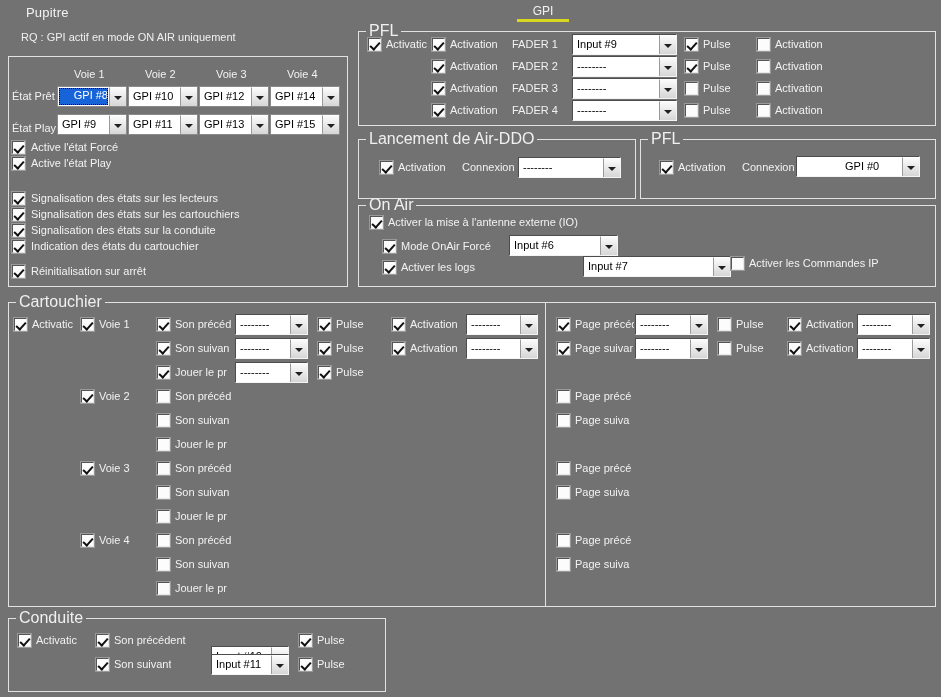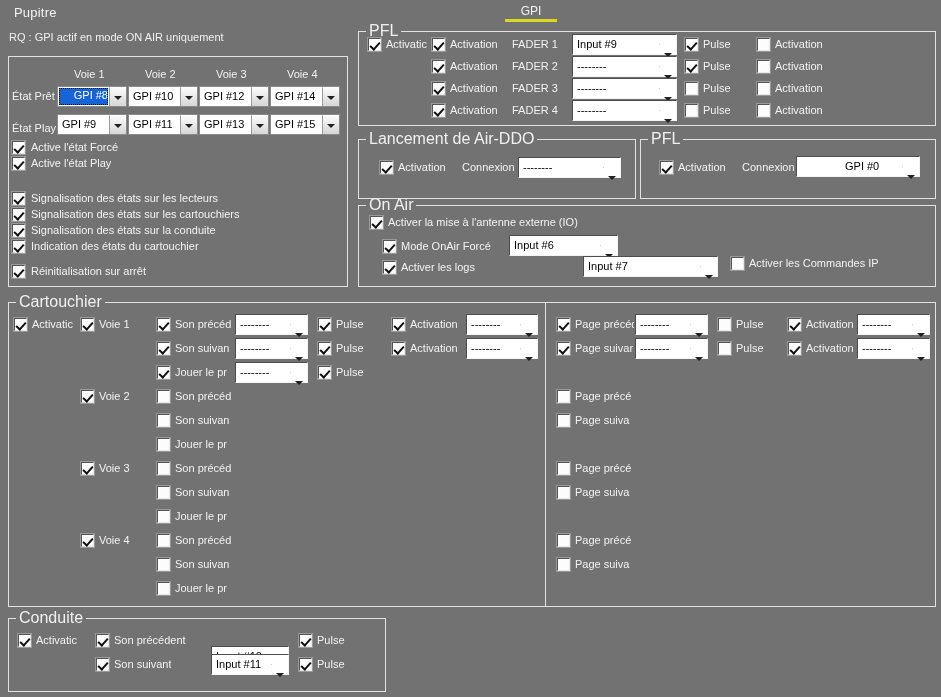--- a/index.html
+++ b/index.html
@@ -8,21 +8,21 @@
     margin: 0; padding: 0;
     width: 941px; height: 697px;
     background: #727272;
     font-family: "Liberation Sans", sans-serif;
     font-size: 11px;
     color: #ffffff;
     overflow: hidden;
   }
   #root { position: relative; width: 941px; height: 697px; }
 
-  .abs { position: absolute; }
+  .abs { position: absolute; margin-left: 12px; }
 
   
   .hdr-title {
     font-size: 13px; color: #f2f2f2; letter-spacing: .2px; white-space: nowrap;
   }
   .tab {
     font-size: 12px; color: #f2f2f2; text-align: center; white-space: nowrap;
   }
   .tab-underline { height: 3px; background: #d8d820; }
   .note { font-size: 11px; color: #f0f0f0; white-space: nowrap; }
@@ -123,21 +123,20 @@
     margin: 1px;
     line-height: 15px;
     padding-left: 3px;
     text-align: right;
   }
   .combo.sunken {
     border-top: 1px solid #4d4d4d;
     border-left: 1px solid #4d4d4d;
     border-right: 1px solid #f4f4f4;
     border-bottom: 1px solid #f4f4f4;
-    align-items: center;
   }
 
   .vline { position: absolute; width: 1px; background: #e2e2e2; }
 </style>
 </head>
 <body>
 
 <div id="root">
 
   <div class="abs hdr-title" style="left:14px; top:5px;">Pupitre</div>
@@ -296,21 +295,21 @@
 
   <div class="cb checked" style="left:383px; top:240px;"></div>
   <div class="cbl" style="left:401px; top:240px;">Mode OnAir Forcé</div>
   <div class="combo sunken" style="left:509px; top:235px; width:109px;">
     <div class="txt">Input #6</div>
     <div class="arrow"></div>
   </div>
 
   <div class="cb checked" style="left:383px; top:261px;"></div>
   <div class="cbl" style="left:401px; top:261px;">Activer les logs</div>
-  <div class="combo sunken" style="left:583px; top:256px; width:135px;gap:20px;">
+  <div class="combo sunken" style="left:583px; top:256px; width:148px;gap:20px;">
     <div class="txt">Input #7</div>
     <div class="arrow"></div>
   </div>
   <div class="cb" style="left:731px; top:257px;"></div>
   <div class="cbl" style="left:749px; top:257px;">Activer les Commandes IP</div>
 
   <div class="group" style="left:8px; top:302px; width:928px; height:305px;">
     <div class="legend">Cartouchier</div>
   </div>
   <div class="vline" style="left:545px; top:303px; height:303px;"></div>

